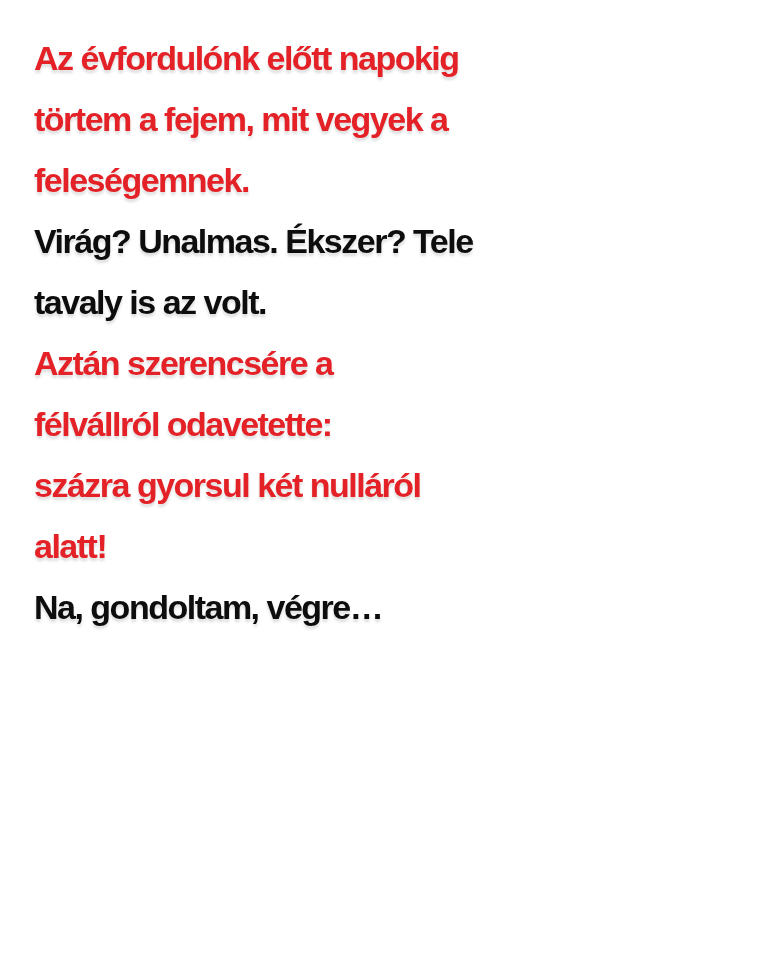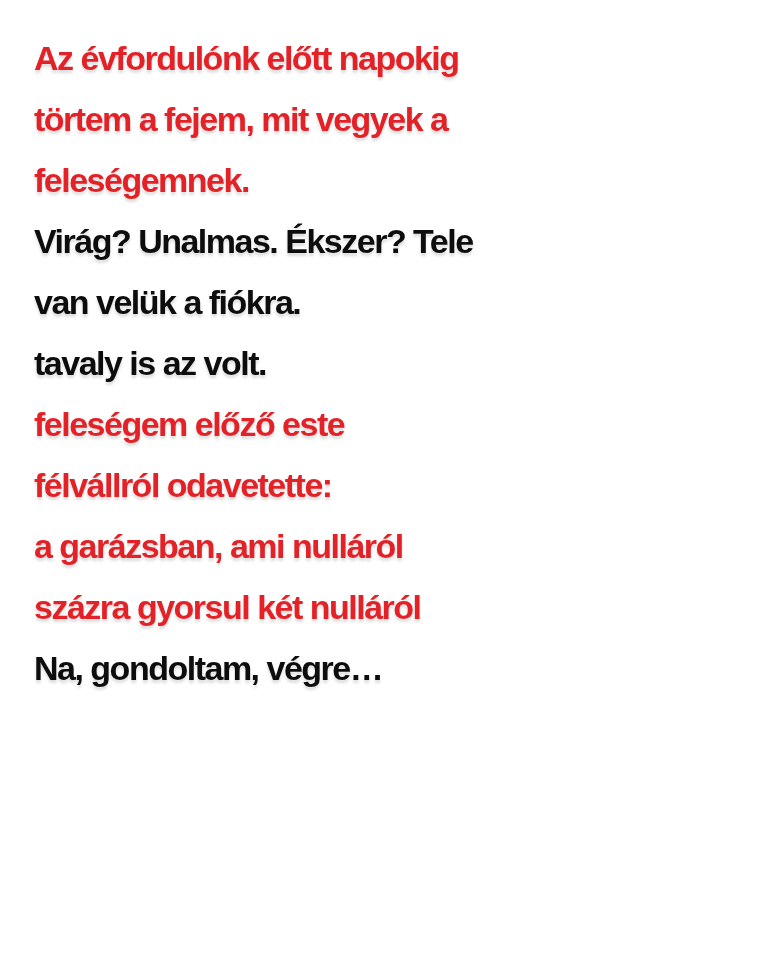--- a/index.html
+++ b/index.html
@@ -36,21 +36,20 @@
 </style>
 </head>
 <body style="background: rgb(255, 255, 255);">
 
 <div class="page">
   <div class="text-block">
       <div class="line red">Az évfordulónk előtt napokig</div>
       <div class="line red">törtem a fejem, mit vegyek a</div>
       <div class="line red">feleségemnek.</div>
       <div class="line black">Virág? Unalmas. Ékszer? Tele</div>
-      <div class="line black">van velük a fiókra.</div>
       <div class="line black">tavaly is az volt.</div>
-      <div class="line red">feleségem előző este</div>
+      <div class="line red">Aztán szerencsére a</div>
       <div class="line red">félvállról odavetette:</div>
-      <div class="line red">a garázsban, ami nulláról</div>
       <div class="line red">százra gyorsul két nulláról</div>
+      <div class="line red">alatt!</div>
       <div class="line black">Na, gondoltam, végre…</div>
     </div>
 </div>
 
 </body></html>

